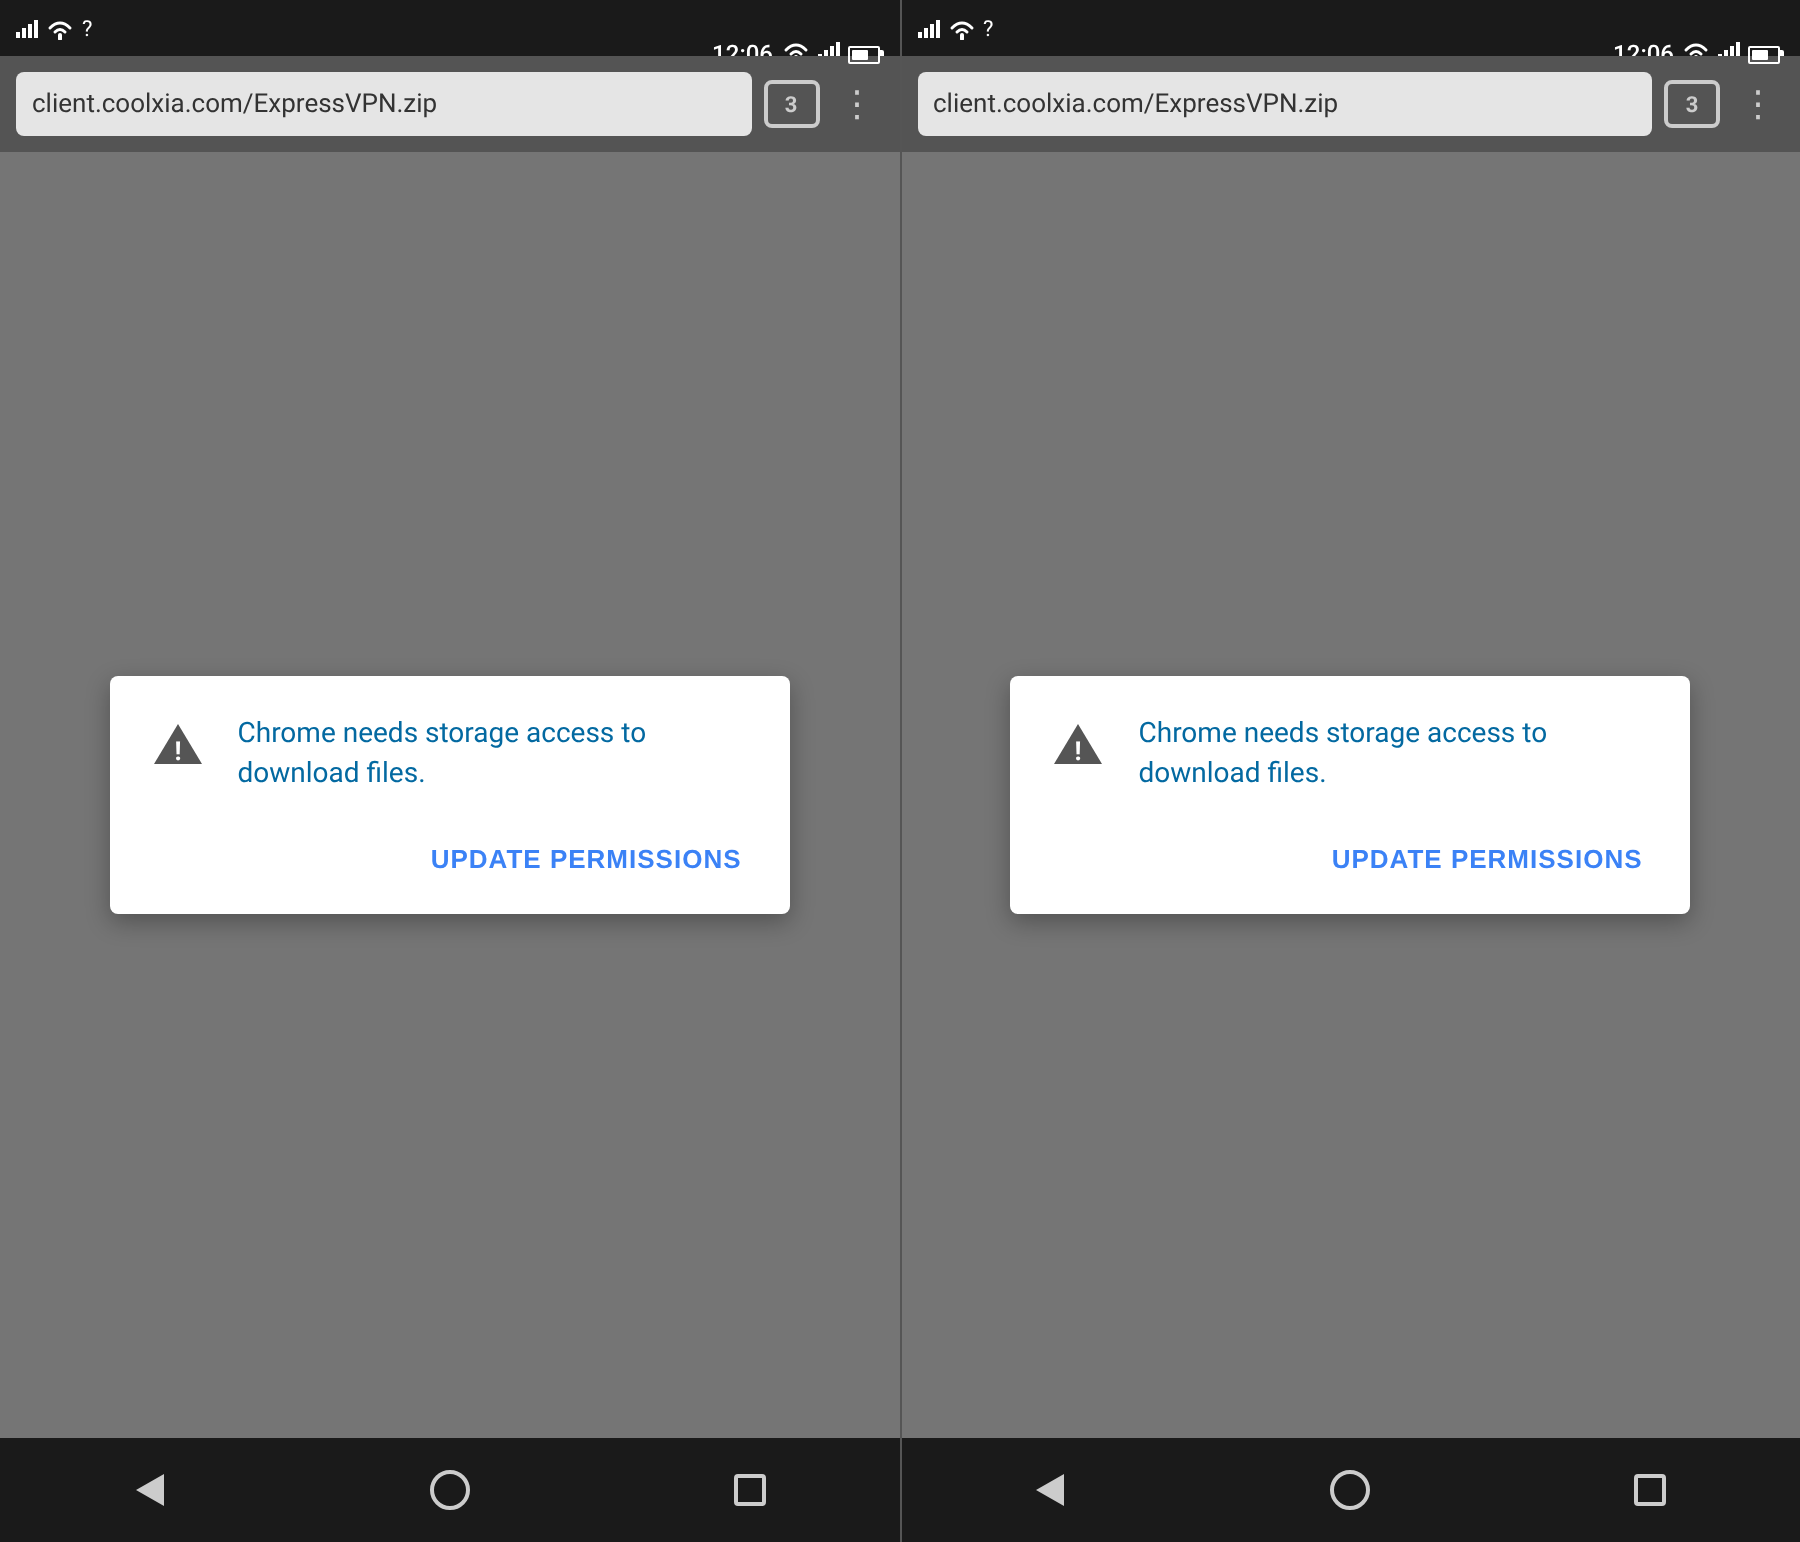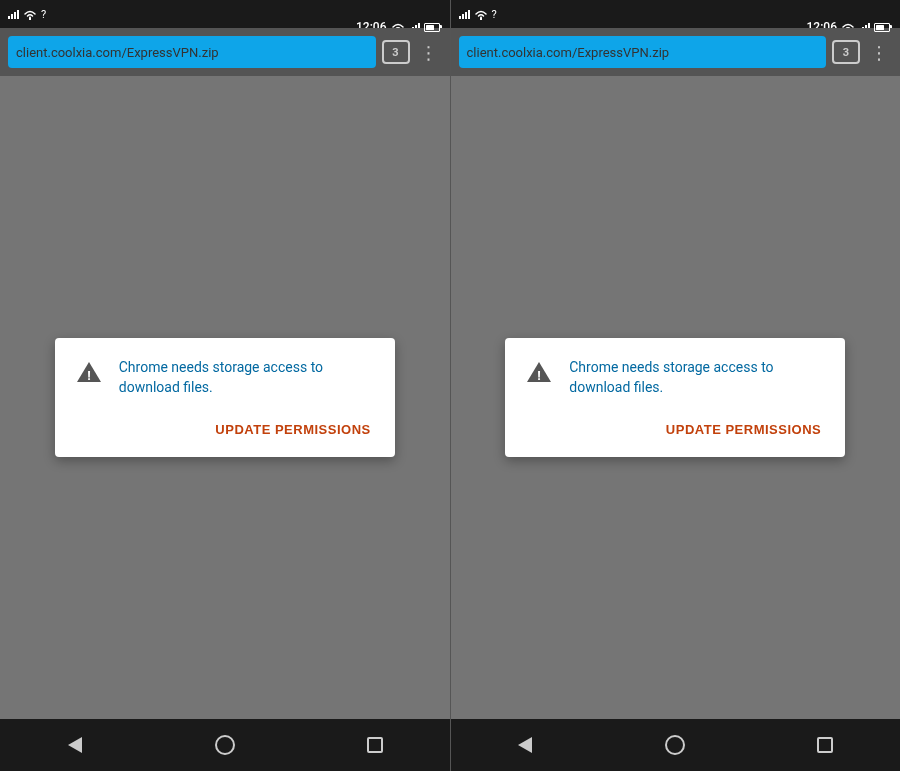--- a/index.html
+++ b/index.html
@@ -33,21 +33,20 @@
     }
 
     .status-bar-left {
       display: flex;
       align-items: center;
       gap: 4px;
     }
 
     .status-bar-right {
       display: flex;
-      align-items: center;
       gap: 4px;
       margin-top: 26px;
     }
 
     .status-icon {
       color: white;
       font-size: 11px;
     }
 
     .status-time {
@@ -62,21 +61,21 @@
       background: #545454;
       display: flex;
       align-items: center;
       padding: 0 8px;
       gap: 6px;
       flex-shrink: 0;
     }
 
     .address-field {
       flex: 1;
-      background: #0ea5e9;
+      background: #e5e5e5;
       border-radius: 4px;
       height: 32px;
       display: flex;
       align-items: center;
       padding: 0 8px;
       overflow: hidden;
     }
 
     .address-text {
       font-size: 13px;
@@ -140,21 +139,21 @@
       color: #0369a1;
       line-height: 1.4;
     }
 
     .dialog-actions {
       display: flex;
       justify-content: flex-end;
     }
 
     .update-permissions-btn {
-      color: #c2410c;
+      color: #3b82f6;
       font-size: 13px;
       font-weight: 600;
       letter-spacing: 0.5px;
       text-transform: uppercase;
       cursor: pointer;
       padding: 8px 4px;
       background: none;
       border: none;
     }
 

